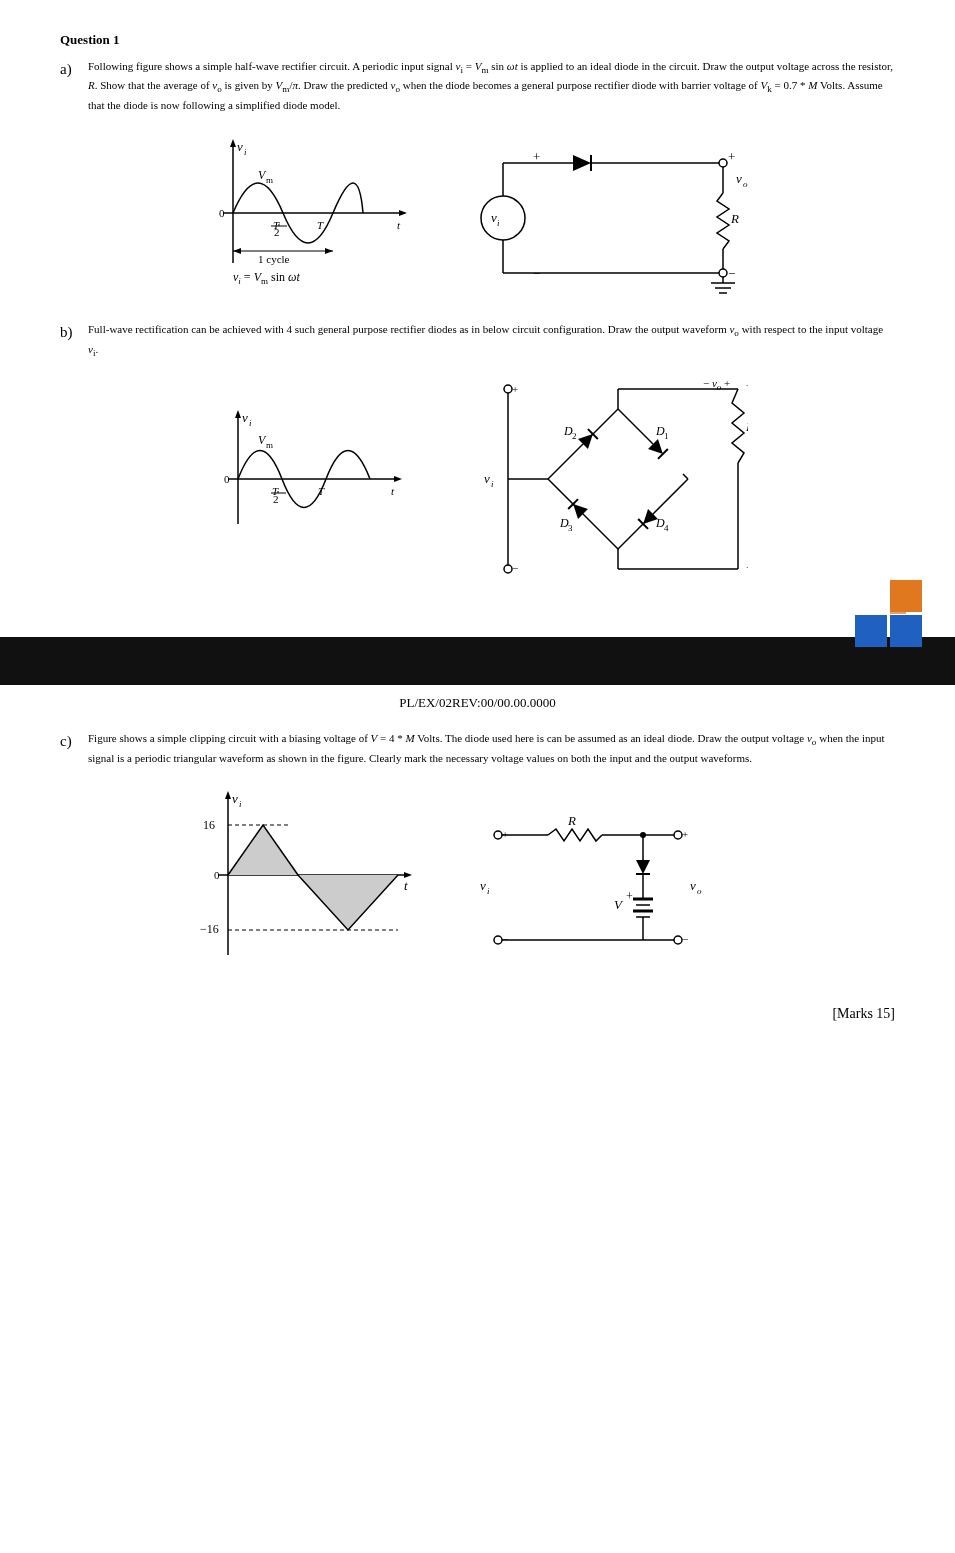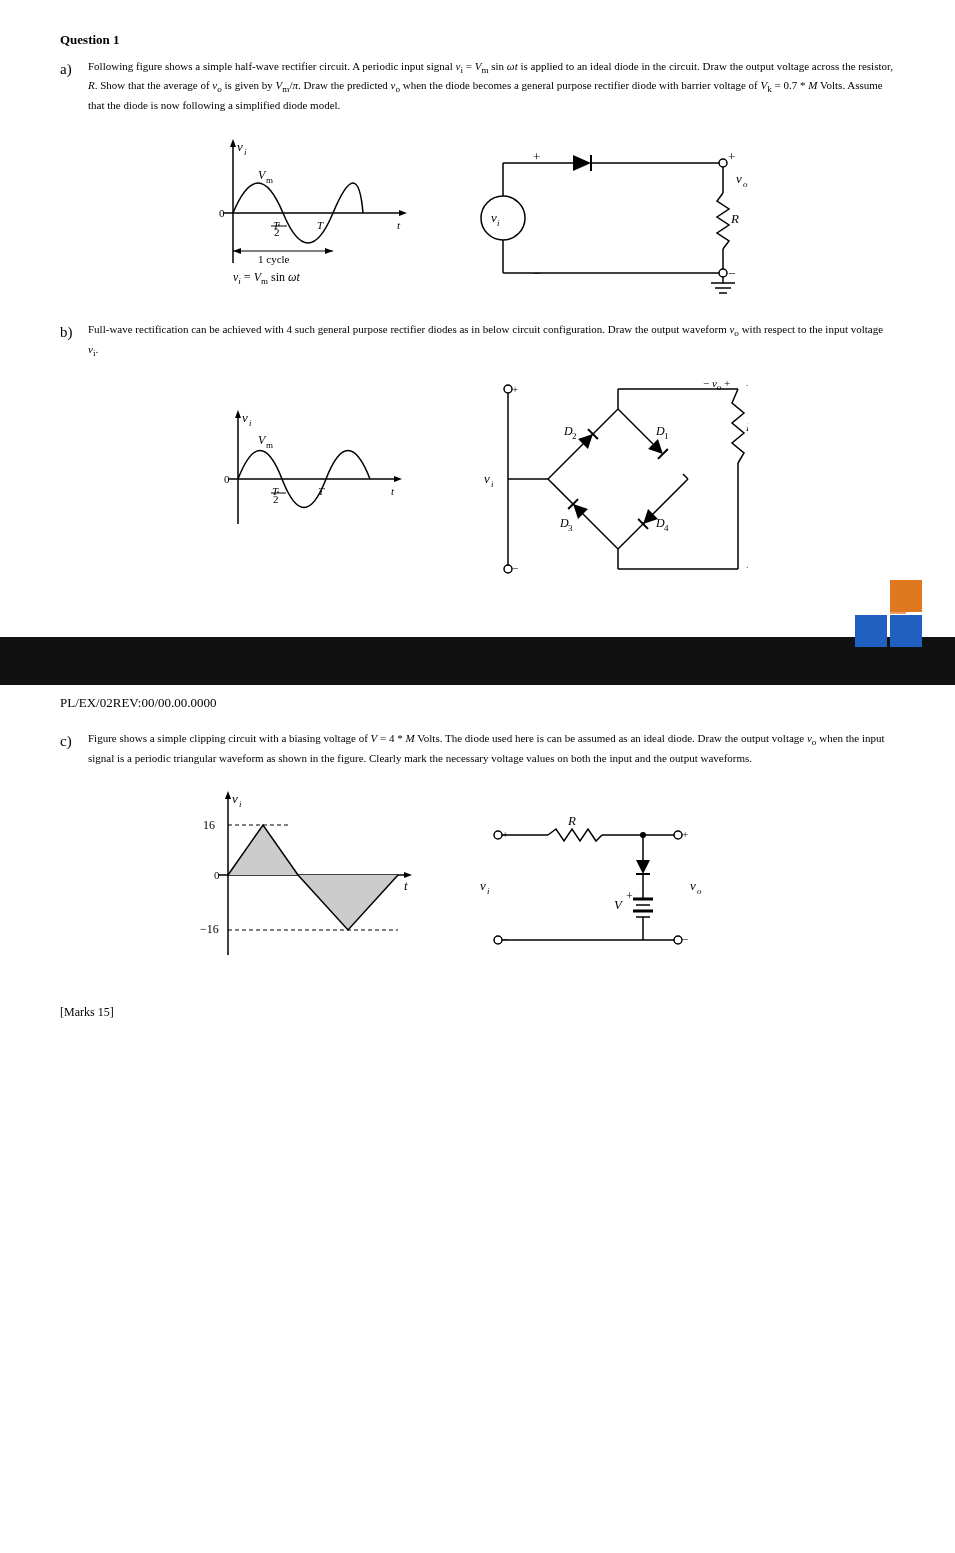--- a/index.html
+++ b/index.html
@@ -54,29 +54,30 @@
       font-family: "Times New Roman", Times, serif;
     }
     .black-bar {
       background: #111;
       height: 48px;
       width: 100%;
       margin-top: 10px;
     }
     .footer-row {
       display: flex;
-      justify-content: flex-start;
+      justify-content: center;
       padding: 8px 60px;
       font-size: 13px;
     }
     .page-bottom {
       padding: 10px 60px 20px 60px;
     }
     .marks {
-      font-size: 12px;
+      text-align: right;
+      font-size: 14px;
       margin-top: 0;
       padding-right: 0px;
     }
     .relative-container {
       position: relative;
     }
   </style>
 </head>
 <body>
 

